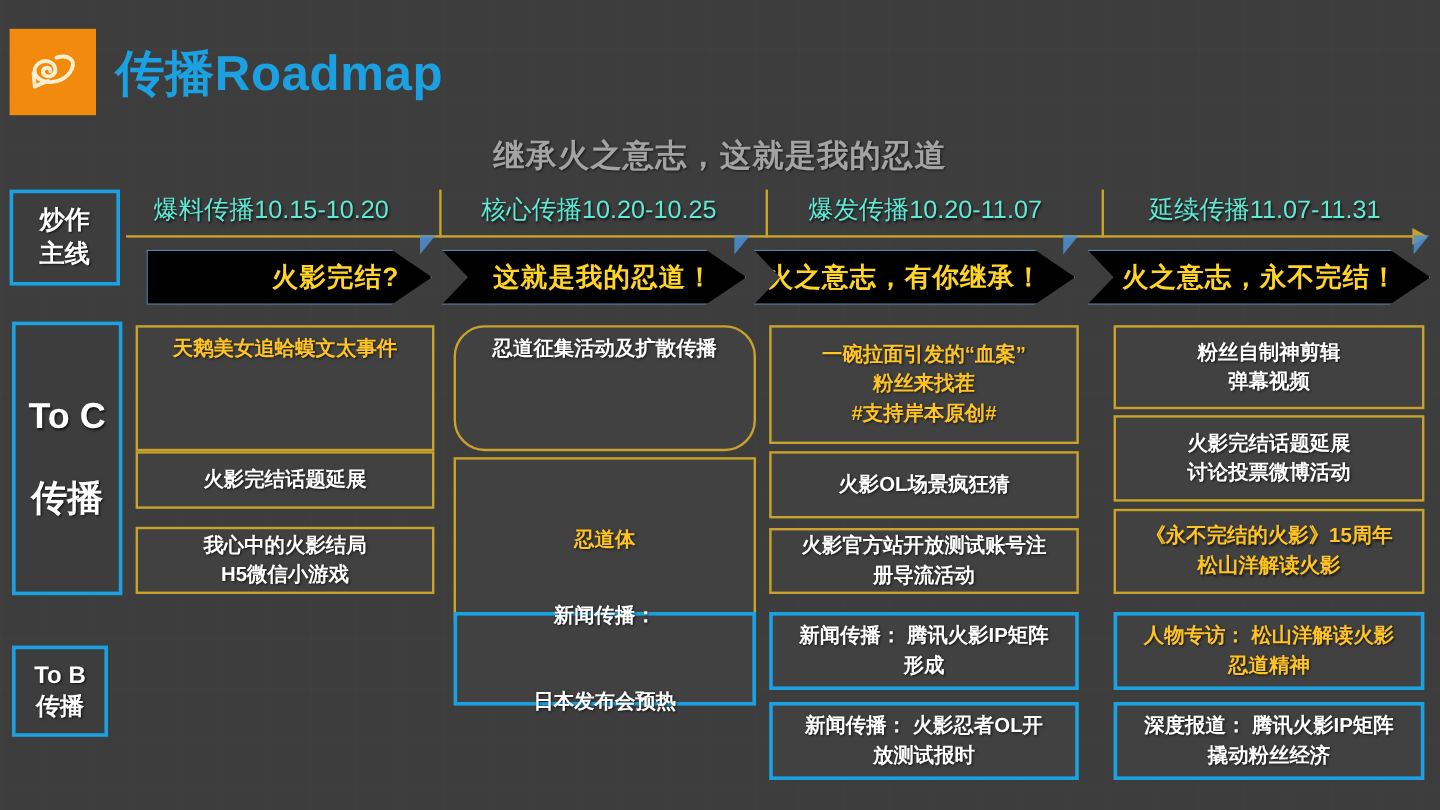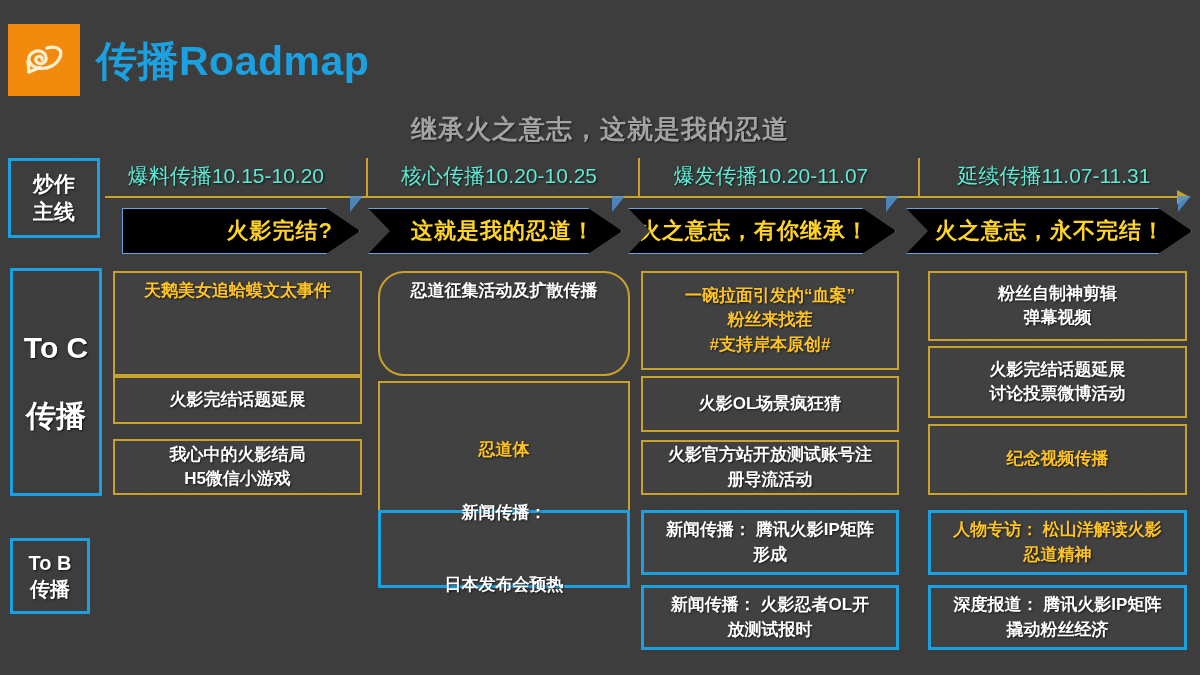--- a/index.html
+++ b/index.html
@@ -292,21 +292,22 @@
 
   <div class="card" style="left:928px; top:271px; width:259px; height:70px;">
     <span class="ln">粉丝自制神剪辑</span>
     <span class="ln">弹幕视频</span>
   </div>
   <div class="card" style="left:928px; top:346px; width:259px; height:72px;">
     <span class="ln">火影完结话题延展</span>
     <span class="ln">讨论投票微博活动</span>
   </div>
   <div class="card gold-text" style="left:928px; top:424px; width:259px; height:71px;">
-    <span class="ln">纪念视频传播</span>
+    <span class="ln">《永不完结的火影》15周年</span>
+    <span class="ln">松山洋解读火影</span>
   </div>
 
   <div class="card blue" style="left:378px; top:510px; width:252px; height:78px;gap:47px;">
     <span class="ln">新闻传播：</span>
     <span class="ln">日本发布会预热</span>
   </div>
 
   <div class="card blue" style="left:641px; top:510px; width:258px; height:65px;">
     <span class="ln">新闻传播： 腾讯火影IP矩阵</span>
     <span class="ln">形成</span>

